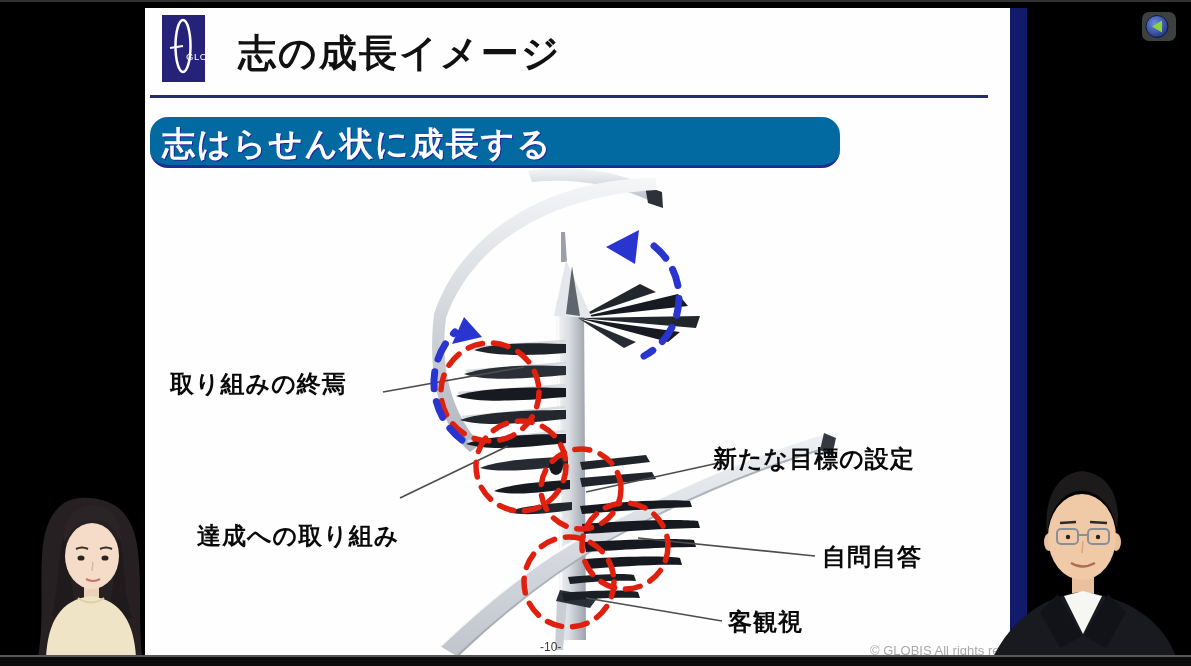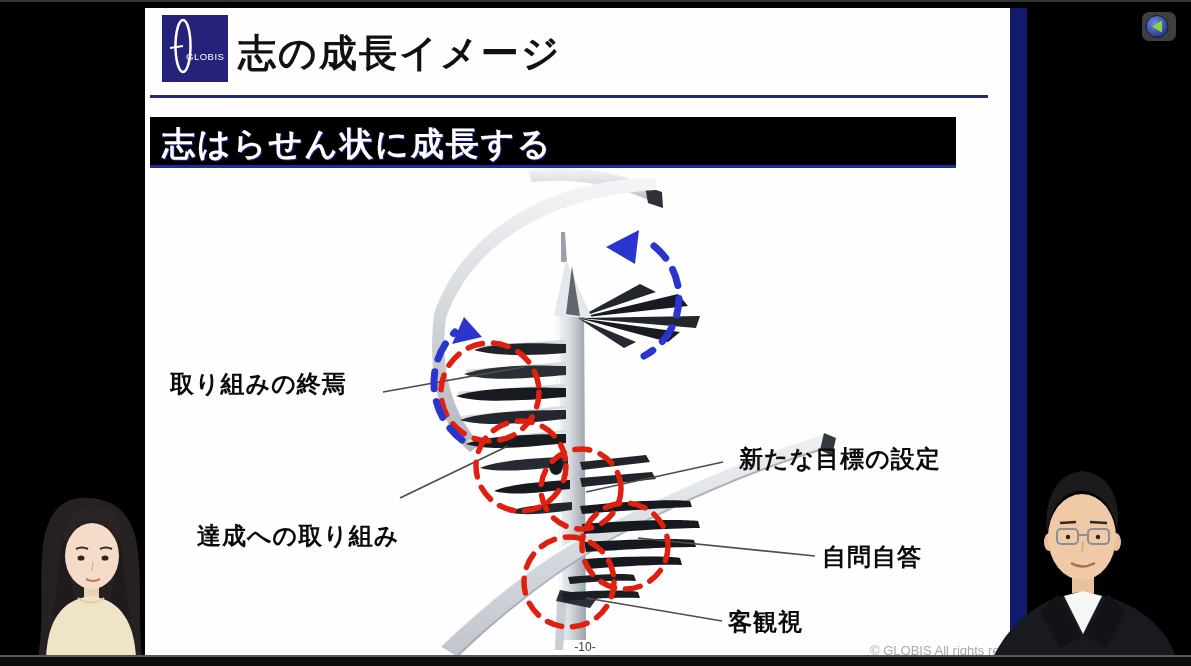--- a/index.html
+++ b/index.html
@@ -3,41 +3,41 @@
 <meta charset="utf-8">
 <style>
   html,body{margin:0;padding:0;background:#000;}
   #screen{position:relative;width:1191px;height:666px;background:#000;overflow:hidden;
           font-family:"Liberation Sans","DejaVu Sans",sans-serif;}
   #screen::before{content:"";position:absolute;left:0;top:0;width:1191px;height:2px;background:#333;}
 
   .slide{position:absolute;left:145px;top:8px;width:865px;height:649px;background:#fefefe;}
   .navy-stripe{position:absolute;left:1010px;top:8px;width:17px;height:649px;background:#121a6b;}
 
-  .logo{position:absolute;left:17px;top:7px;width:66px;height:67px;background:#26227a;}
+  .logo{position:absolute;left:17px;top:7px;width:43px;height:67px;background:#26227a;}
   .slide-title{position:absolute;left:93px;top:20px;font-size:38px;font-weight:bold;color:#111;
                letter-spacing:2px;white-space:nowrap;}
   .header-divider{position:absolute;left:5px;top:87px;width:838px;height:3px;background:#232d6e;}
 
-  .banner{position:absolute;left:5px;top:109px;width:806px;height:48px;background:#000000;
-          border-bottom:3px solid #1e2a96;}
+  .banner{position:absolute;left:5px;top:109px;width:690px;height:48px;background:#0369a1;
+          border-bottom:3px solid #1e2a96;border-radius:18px;}
   .banner-text{position:absolute;left:12px;top:5px;font-size:33px;font-weight:bold;color:#fff;
                letter-spacing:2px;white-space:nowrap;text-shadow:1px 1px 0 #20259a;}
 
   .diagram-svg{position:absolute;left:0;top:157px;width:865px;height:492px;}
 
   .diag-label{position:absolute;font-size:24px;font-weight:bold;color:#0a0a0a;
               letter-spacing:1px;white-space:nowrap;}
   .lbl1{left:25px;top:360px;}
   .lbl2{left:52px;top:502px;margin-top:10px;}
-  .lbl3{left:594px;top:435px;}
+  .lbl3{left:568px;top:435px;}
   .lbl4{left:677px;top:533px;}
   .lbl5{left:583px;top:598px;}
 
-  .page-number{position:absolute;left:395px;top:632px;width:90px;text-align:center;
+  .page-number{position:absolute;left:395px;top:632px;width:90px;
                font-size:12px;color:#3c3c3c;}
   .copyright{position:absolute;left:725px;top:635px;font-size:13px;color:#a9a9a9;white-space:nowrap;}
 
   .webcam{position:absolute;}
   .cam-left{left:0;top:478px;width:172px;height:188px;}
   .cam-right{left:973px;top:468px;width:218px;height:198px;}
 
   .back-btn{position:absolute;left:1142px;top:12px;width:34px;height:29px;background:#3d413d;
             border-radius:7px;cursor:pointer;}
 

